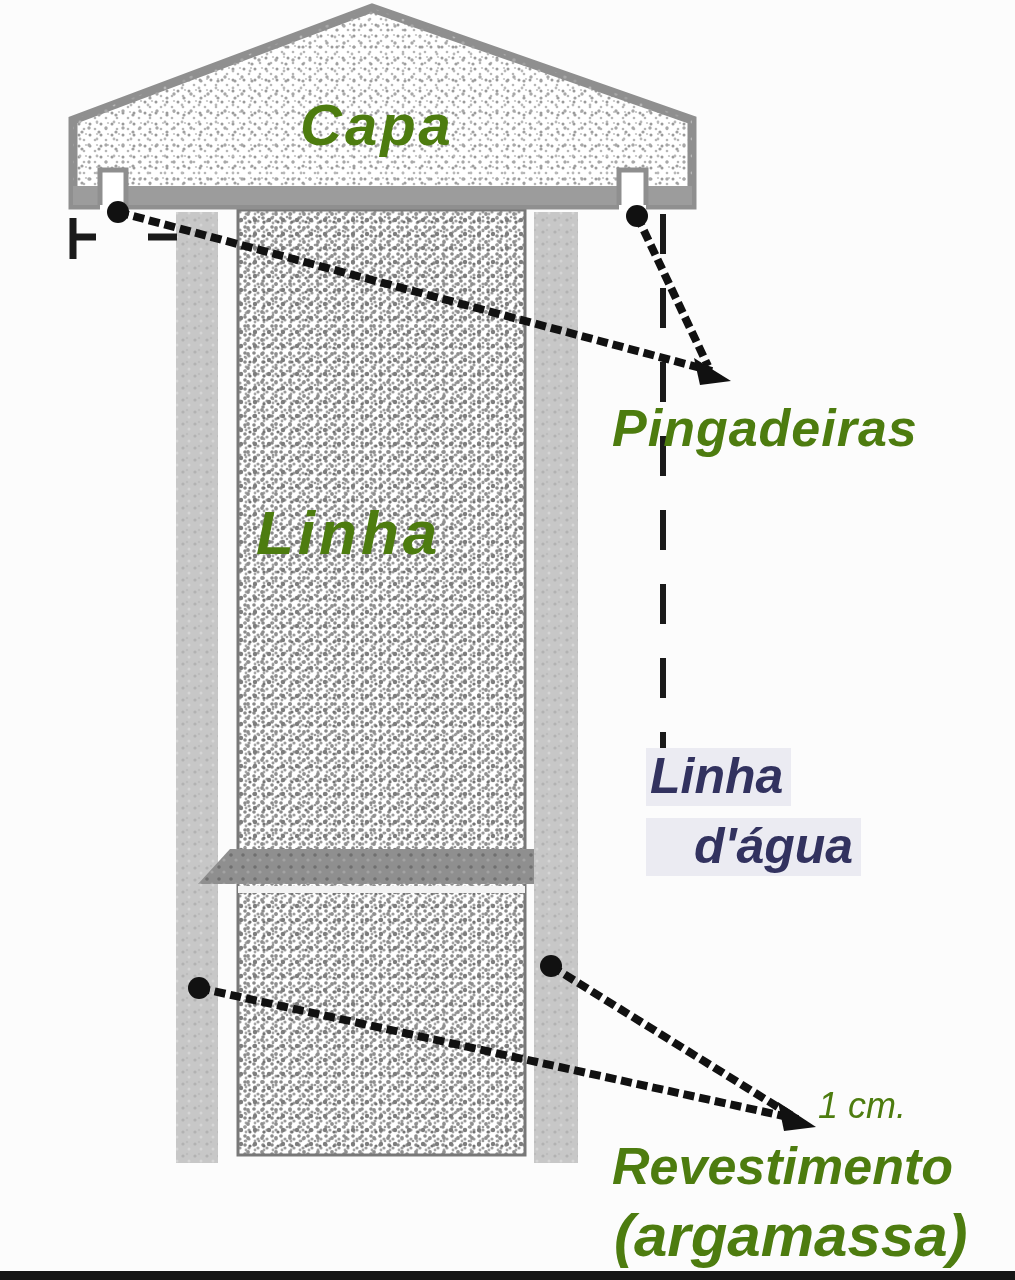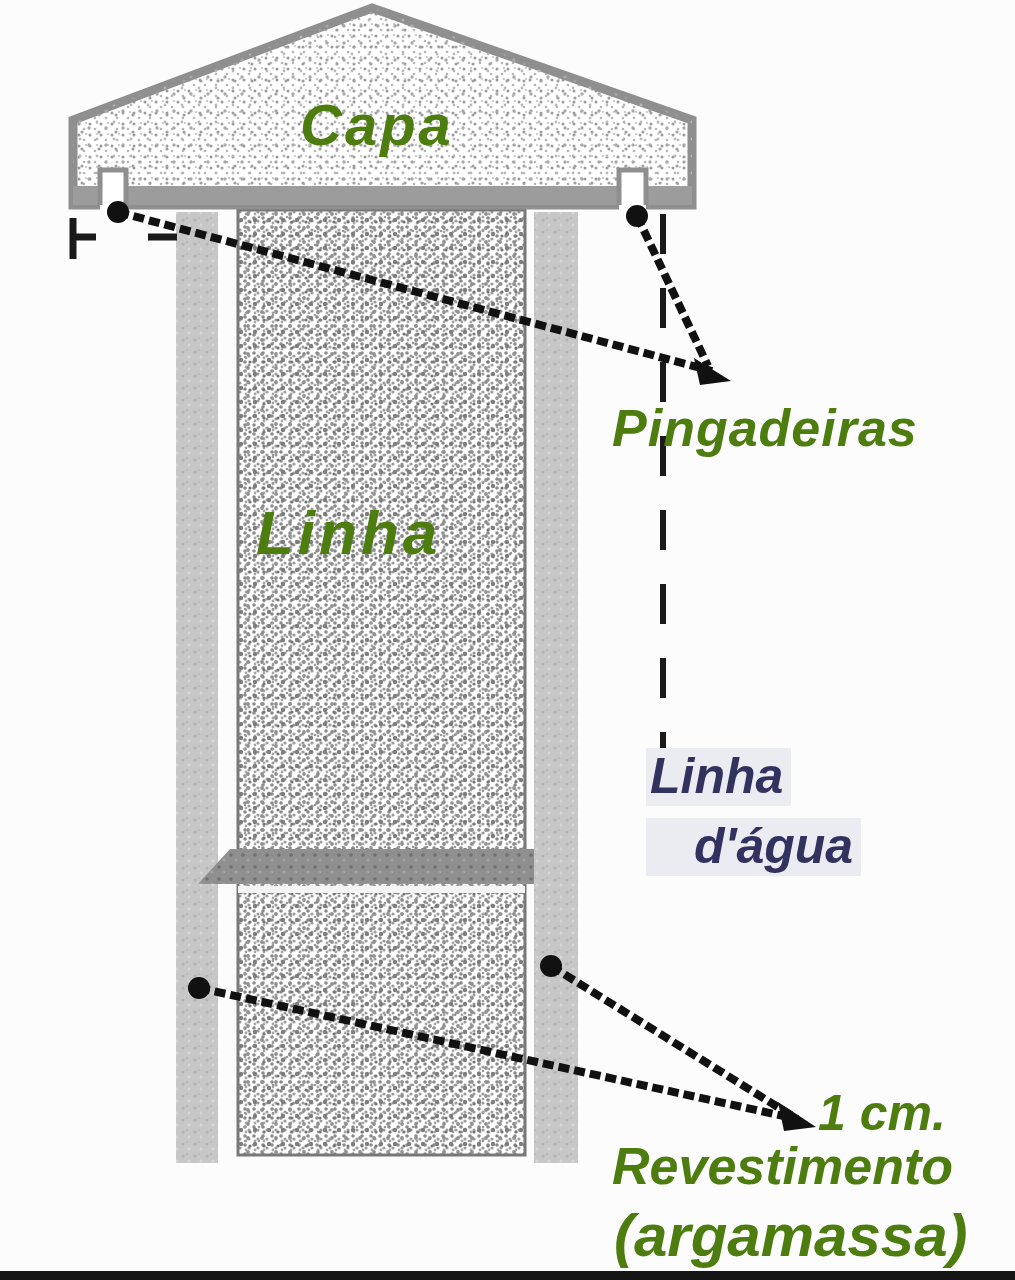--- a/index.html
+++ b/index.html
@@ -17,21 +17,21 @@
     color:#4d7c0f;
     white-space:nowrap;
     line-height:1;
   }
   .lbl-capa{left:300px;top:96px;font-size:58px;font-weight:600;letter-spacing:3px;}
   .lbl-bloco{left:256px;top:502px;font-size:62px;font-weight:800;letter-spacing:4px;}
   .lbl-pingadeiras{left:612px;top:402px;font-size:52px;font-weight:700;letter-spacing:1px;}
   .lbl-linha{left:646px;top:748px;font-size:50px;font-weight:700;color:#32325f;}
   .lbl-linha span{display:inline-block;background:#ebebf2;padding:3px 8px 5px 4px;}
   .lbl-linha .row2{margin-top:12px;padding-left:48px;}
-  .lbl-1cm{left:818px;top:1088px;font-size:50px;font-weight:700;}
+  .lbl-1cm{left:818px;top:1088px;font-size:36px;font-weight:400;}
   .lbl-revestimento{left:612px;top:1140px;font-size:52px;font-weight:700;}
   .lbl-argamassa{left:614px;top:1206px;font-size:60px;font-weight:700;}
 </style>
 </head>
 <body>
 
 <div id="stage">
 
   <svg id="diagram-svg" width="1015" height="1280" viewBox="0 0 1015 1280">
     <defs>

